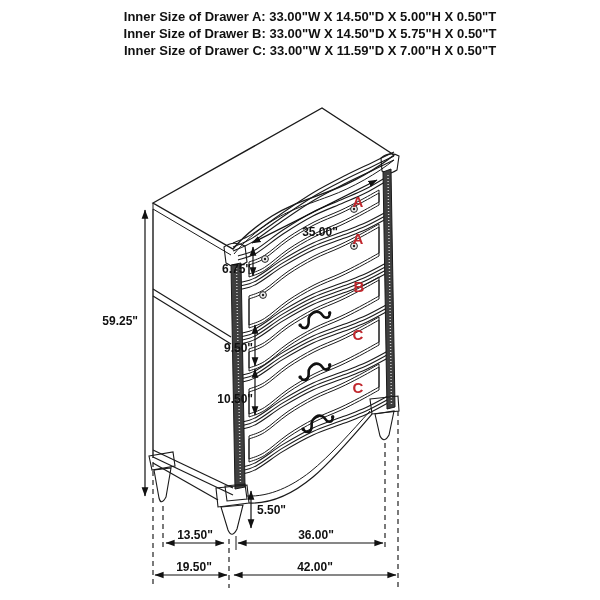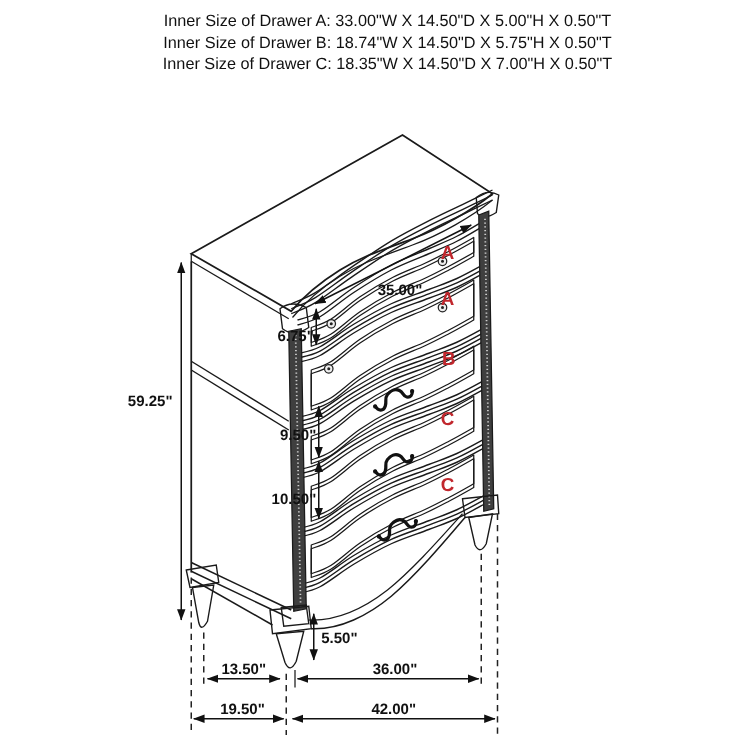--- a/index.html
+++ b/index.html
@@ -1,35 +1,35 @@
 <!DOCTYPE html>
 <html><head>
 <meta charset="utf-8">
 <style>
   html,body{margin:0;padding:0;background:#fff;}
   .stage{position:relative;width:600px;height:600px;background:#fff;overflow:hidden;
          font-family:"Liberation Sans",sans-serif;}
   .spec{position:absolute;top:8px;left:0;width:100%;text-align:center;color:#111;}
-  .spec p{margin:0;font-size:13px;line-height:17px;font-weight:normal;letter-spacing:0;padding-left:20px;}
+  .spec p{margin:0;font-size:13px;line-height:17px;font-weight:bold;letter-spacing:0;padding-left:20px;}
   svg{position:absolute;left:0;top:0;}
   .dimtxt{font-size:12px;font-weight:bold;fill:#111;}
   .letter{font-size:15px;font-weight:bold;}
   .dimline{stroke:#111;stroke-width:1.2;fill:none;}
   .proj{stroke:#222;stroke-width:1.2;stroke-dasharray:5 4;fill:none;}
   .edge{stroke:#1a1a1a;fill:none;}
 </style>
 </head>
 <body>
 
 <div class="stage">
 
   <div class="spec">
     <p>Inner Size of Drawer A: 33.00"W X 14.50"D X 5.00"H X 0.50"T</p>
-    <p>Inner Size of Drawer B: 18.74"W X 14.50"D X 5.75"H X 0.50"T</p>
-    <p>Inner Size of Drawer C: 18.35"W X 14.50"D X 7.00"H X 0.50"T</p>
+    <p>Inner Size of Drawer B: 33.00"W X 14.50"D X 5.75"H X 0.50"T</p>
+    <p>Inner Size of Drawer C: 33.00"W X 11.59"D X 7.00"H X 0.50"T</p>
   </div>
 
   <svg width="600" height="600" viewBox="0 0 600 600">
     <defs>
       <marker id="arr" viewBox="0 0 10 10" refX="9" refY="5" markerWidth="8" markerHeight="8" orient="auto-start-reverse">
         <path d="M0,1.5 L9.5,5 L0,8.5 z" fill="#111"></path>
       </marker>
     </defs>
 
     <g id="lineart">

